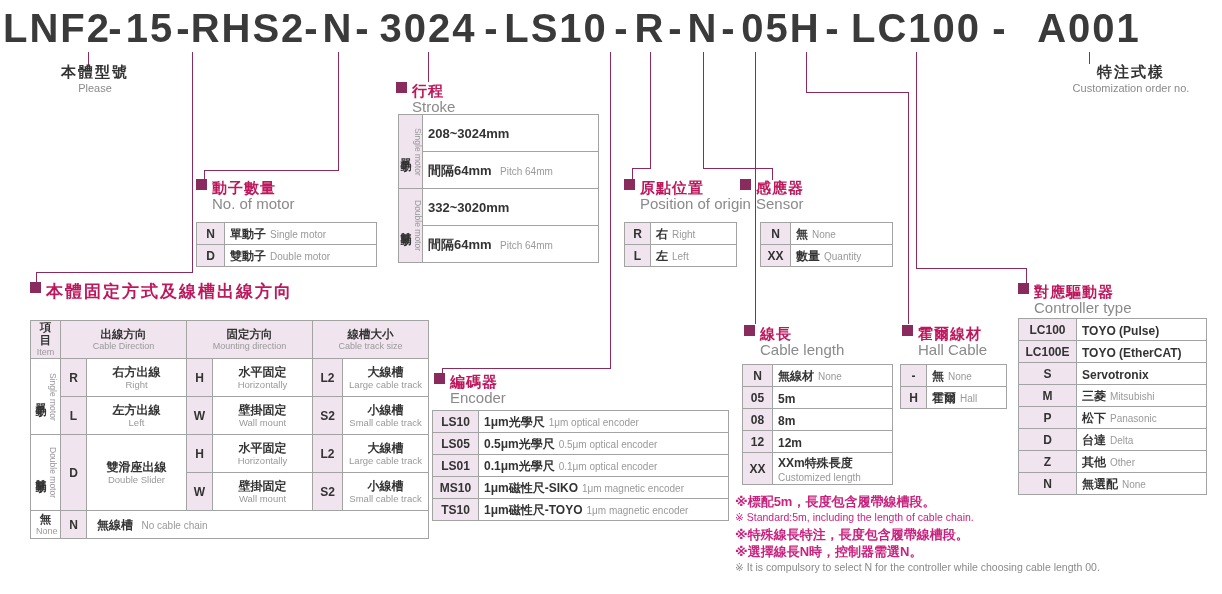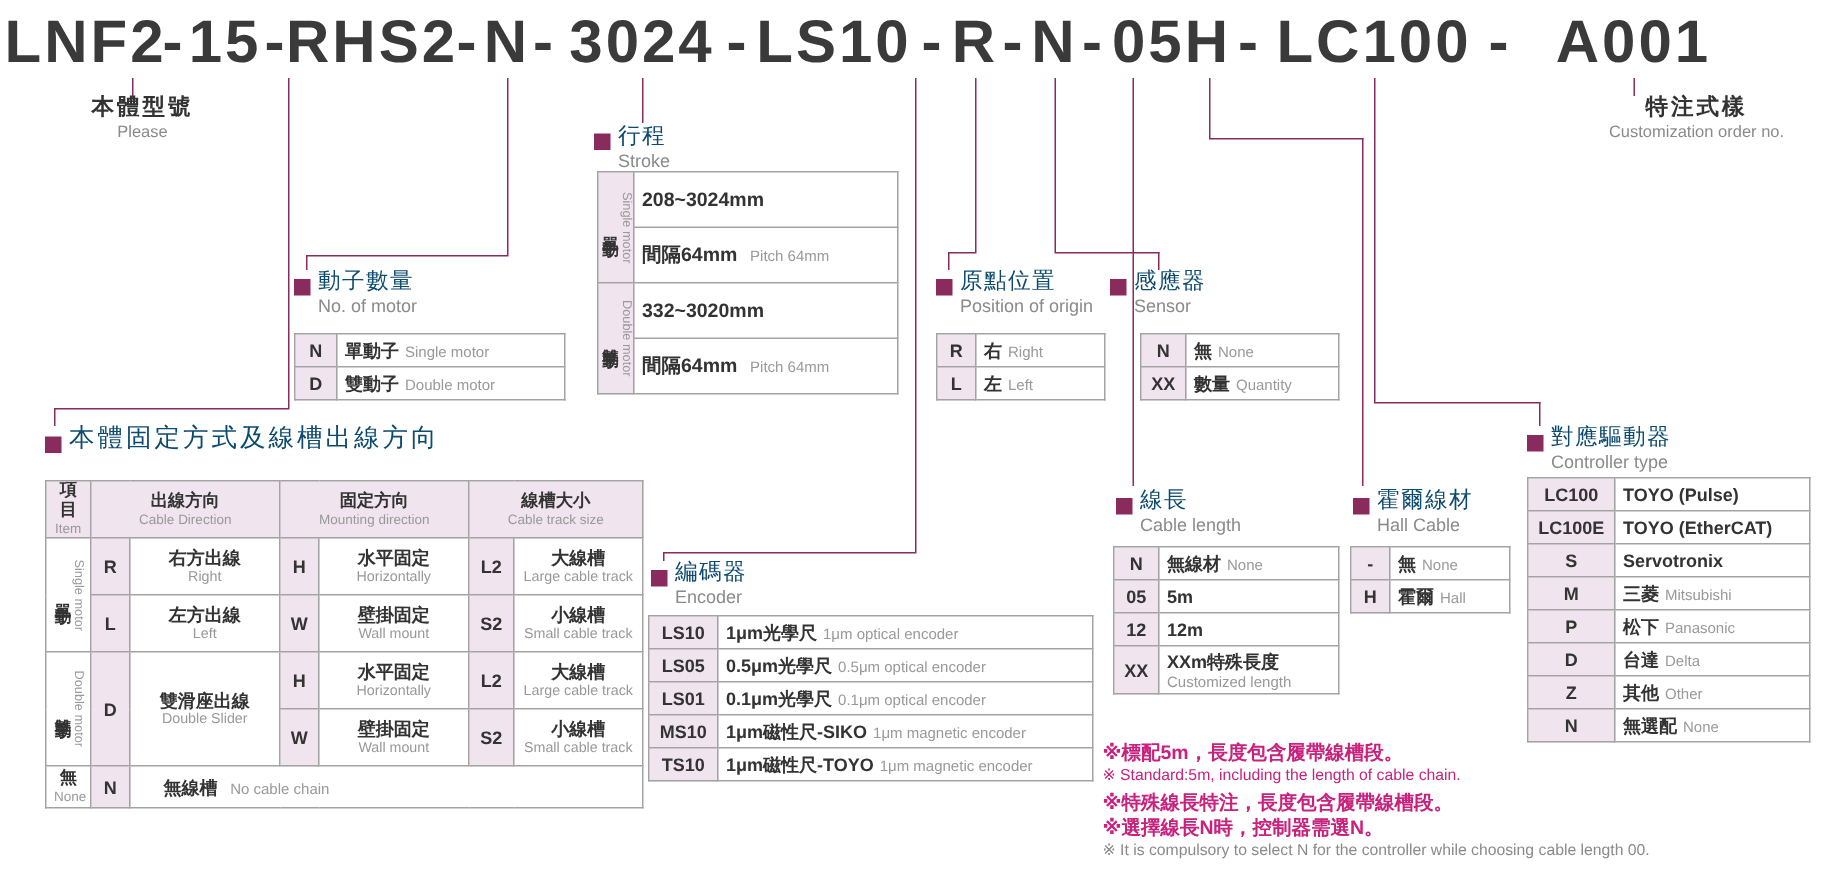--- a/index.html
+++ b/index.html
@@ -8,22 +8,22 @@
     width:1222px; height:594px; position:relative; overflow:hidden;
     font-family:"Liberation Sans","DejaVu Sans",sans-serif; color:#3a3a3a;
   }
   .code-seg {
     position:absolute; top:6px; transform:translateX(-50%);
     font-size:40px; font-weight:bold; letter-spacing:2px; color:#3a3a3a; white-space:nowrap;
   }
   .line { position:absolute; background:#8a2b5e; }
   .sq { display:inline-block; width:11px; height:11px; background:#8a2b5e; margin-right:5px; flex:0 0 auto; }
   .hdr { position:absolute; }
-  .hdr-zh { font-size:15px; font-weight:normal; color:#0c4a6e; letter-spacing:1px; line-height:18px; display:flex; align-items:flex-end; white-space:nowrap; }
-  .hdr-en { font-size:12px; color:#8a8a8a; line-height:14px; margin-left:16px; white-space:nowrap; }
+  .hdr-zh { font-size:15px; font-weight:bold; color:#be185d; letter-spacing:1px; line-height:18px; display:flex; align-items:flex-start; white-space:nowrap; }
+  .hdr-en { font-size:15px; color:#8a8a8a; line-height:14px; margin-left:16px; white-space:nowrap; }
   .hdr.big .hdr-zh { font-size:17px; line-height:20px; letter-spacing:2px; }
   .hdr.plain { text-align:center; }
   .hdr.plain .p-zh { font-size:15px; font-weight:bold; color:#333; letter-spacing:2px; line-height:18px; }
   .hdr.plain .p-en { font-size:11px; color:#8a8a8a; line-height:14px; }
   table.t { position:absolute; border-collapse:collapse; table-layout:fixed; background:#fff; }
   .t td { border:1px solid #a3a3a3; padding:0 5px; vertical-align:middle; }
   .code { background:#f0e4ee; text-align:center; font-weight:bold; font-size:12px; color:#333; padding:0 2px; }
   .zh { font-weight:bold; font-size:12px; color:#333; }
   .b13 { font-size:13px; }
   .en { font-size:10px; color:#999; font-weight:normal; }
@@ -363,21 +363,21 @@
       <div class="d1">小線槽</div>
       <div class="d2">Small cable track</div>
     </td>
   </tr>
   <tr style="height:28px">
     <td class="hcell">
       <div class="h1">無</div>
       <div class="h2">None</div>
     </td>
     <td class="code">N</td>
-    <td colspan="5" style="padding-left:22px">
+    <td colspan="5" style="padding-left:10px">
       <span class="zh">無線槽</span>
       <span class="en sp">No cable chain</span>
     </td>
   </tr>
 </tbody>
   </table>
 
 <table class="t" style="left:432px;top:410px;width:296px">
   <colgroup>
       <col style="width:46px">
@@ -413,20 +413,24 @@
       <col style="width:120px">
     </colgroup>
   <tbody>
       <tr style="height:22px">
     <td class="code">N</td>
     <td><span class="zh">無線材</span><span class="en sp">None</span></td>
   </tr>
   <tr style="height:22px">
     <td class="code">05</td>
     <td><span class="zh">5m</span></td>
+  </tr>
+  <tr style="height:22px">
+    <td class="code">08</td>
+    <td><span class="zh">8m</span></td>
   </tr>
   <tr style="height:22px">
     <td class="code">12</td>
     <td><span class="zh">12m</span></td>
   </tr>
   <tr style="height:32px">
     <td class="code">XX</td>
     <td>
       <div class="zh">XXm特殊長度</div>
       <div class="en">Customized length</div>

